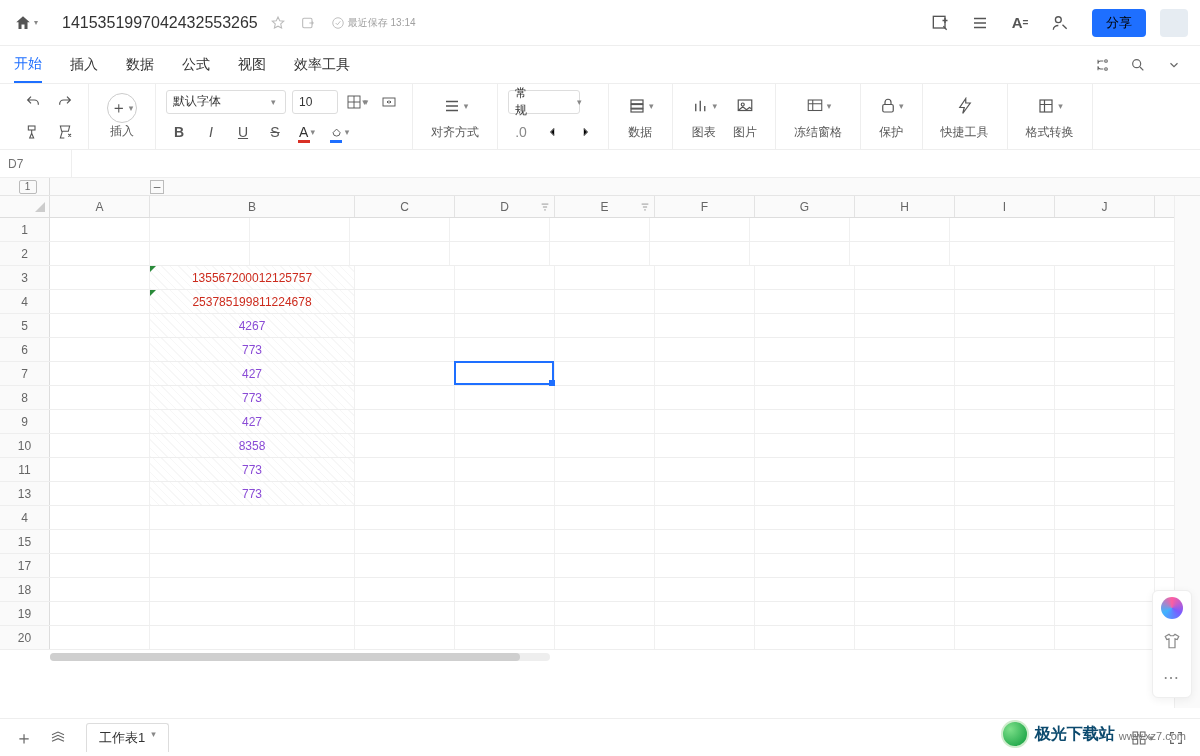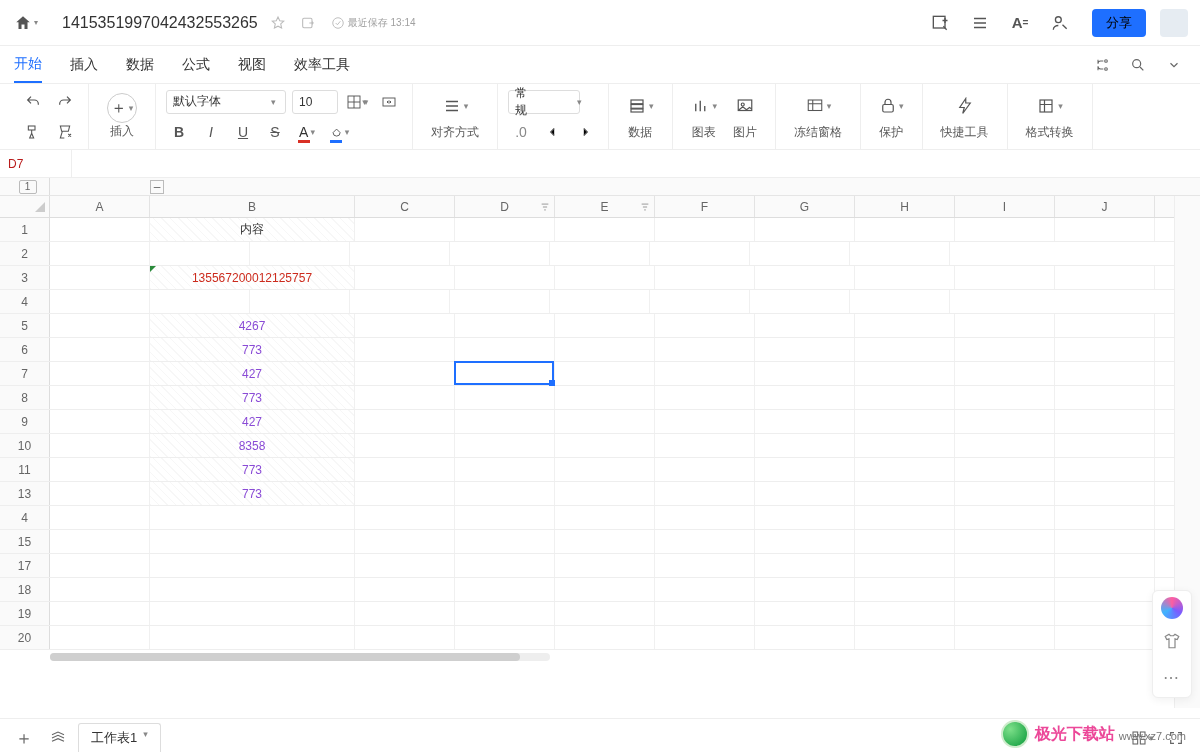--- a/index.html
+++ b/index.html
@@ -38,21 +38,21 @@
 .tb-big-icon { font-size:18px; color:#555; margin-bottom:4px; height: 28px; display:flex;align-items:center;justify-content:center; }
 
 .underline { text-decoration: underline; }
 .striket { text-decoration: line-through; }
 .font-color-A { color:#333; position:relative; }
 .font-color-bar { position:absolute; bottom:1px; left:4px; right:10px; height:3px; background:#d93025; }
 .fill-color-bar { background:#1e6fff; }
 
 
 .cell-ref-bar { display:flex; align-items:center; height:28px; border-bottom:1px solid #eee; }
-.cell-name-box { width:72px; height:100%; display:flex; align-items:center; padding:0 8px; border-right:1px solid #eee; font-size:12px; color:#b91c1c; }
+.cell-name-box { width:72px; height:100%; display:flex; align-items:center; padding:0 8px; border-right:1px solid #eee; font-size:12px; color:#737373; }
 .cell-fx { flex:1; padding:0 8px; }
 
 
 .out-row { display:flex; align-items:center; height:18px; border-bottom:1px solid #e5e5e5; background:#fafafa; }
 .rowhdr-w { width:50px; border-right:1px solid #ddd; height:100%; display:flex;align-items:center;justify-content:center; }
 .outline-1 { width:18px; height:14px; border:1px solid #bbb; border-radius:2px; font-size:10px; color:#666; display:flex;align-items:center;justify-content:center; cursor:pointer; margin-left:6px; }
 .outline-minus { width:14px; height:14px; border:1px solid #bbb; display:flex;align-items:center;justify-content:center; font-size:12px; color:#666; cursor:pointer; }
 .out-spacer-a { width: 100px; }
 
 
@@ -83,34 +83,34 @@
 .vscroll { width:26px; background:#fafafa; border-left:1px solid #eee; }
 
 
 .hscroll { height:14px; display:flex; align-items:center; padding-left:50px; }
 .hs-track { width:500px; height:8px; background:#eee; border-radius:4px; position:relative; }
 .hs-thumb { position:absolute; left:0; top:0; height:8px; width:470px; background:#cfcfcf; border-radius:4px; }
 
 
 .sheet-bar { position:absolute; bottom:0; left:0; right:0; height:38px; display:flex; align-items:center; border-top:1px solid #eee; padding:0 10px; background:#fff; }
 .sheet-btn { width:28px; height:28px; display:flex; align-items:center; justify-content:center; color:#666; cursor:pointer; margin-right:6px; }
-.sheet-tab { border:1px solid #ddd; border-bottom:none; border-radius:3px 3px 0 0; padding:5px 12px; font-size:13px; color:#333; display:flex; align-items:flex-start; cursor:pointer; }
+.sheet-tab { border:1px solid #ddd; border-bottom:none; border-radius:3px 3px 0 0; padding:5px 12px; font-size:13px; color:#333; display:flex; align-items:flex-start; cursor:pointer;margin-left:8px; }
 .sheet-tab .dd { margin-left:6px; font-size:9px; color:#888; }
 .sheet-bar .sp { flex:1; }
 .sheet-right-ic { width:28px; height:28px; display:flex; align-items:center; justify-content:center; color:#666; cursor:pointer; margin-left:6px; }
 
 
 .float-panel { position:absolute; right:8px; top:590px; width:40px; background:#fff; border:1px solid #eee; border-radius:6px; box-shadow:0 2px 8px rgba(0,0,0,0.06); display:flex; flex-direction:column; align-items:center; padding:6px 0; gap:8px; }
 .float-ic { width:28px; height:28px; display:flex;align-items:center;justify-content:center; cursor:pointer; }
 .float-ic.gradient { background: conic-gradient(#ff5ea0, #7a5cff, #3fb4ff, #ff5ea0); border-radius:50%; width:22px; height:22px; }
 
 
 .wm { position:absolute; right:14px; bottom:8px; display:flex; align-items:center; }
 .wm-logo { width:28px; height:28px; border-radius:50%; background: radial-gradient(circle at 30% 30%, #7de08a, #0a9a3a); margin-right:6px; border:2px solid #cfeccd; }
-.wm-txt1 { color:#ec4899; font-size:16px; font-weight:700; }
+.wm-txt1 { color:#0c4a6e; font-size:16px; font-weight:700; }
 .wm-txt2 { color:#777; font-size:11px; margin-left:4px; margin-top:4px; }
 
 svg { display:block; }
 .caret-dn { font-size:9px; color:#888; margin-left:2px; }
 </style>
 </head>
 <body>
 
 <div class="title-bar">
   <div class="home-btn">
@@ -432,23 +432,20 @@
           <div class="colh std">G</div>
           <div class="colh std">H</div>
           <div class="colh std">I</div>
           <div class="colh std">J</div>
         </div>
     </div>
     <div id="rows" style="position:relative">
         <div class="row">
           <div class="rowh">1</div>
           <div class="cell a"></div>
-          <div class="cell b">
-            <span>内容</span>
-          </div>
           <div class="cell std"></div>
           <div class="cell std"></div>
           <div class="cell std"></div>
           <div class="cell std"></div>
           <div class="cell std"></div>
           <div class="cell std"></div>
           <div class="cell std"></div>
           <div class="cell std"></div>
         </div>
         <div class="row">
@@ -475,20 +472,24 @@
           <div class="cell std"></div>
           <div class="cell std"></div>
           <div class="cell std"></div>
           <div class="cell std"></div>
           <div class="cell std"></div>
           <div class="cell std"></div>
         </div>
         <div class="row">
           <div class="rowh">4</div>
           <div class="cell a"></div>
+          <div class="cell b">
+            <span class="red-txt">253785199811224678</span>
+            <span class="tick"></span>
+          </div>
           <div class="cell std"></div>
           <div class="cell std"></div>
           <div class="cell std"></div>
           <div class="cell std"></div>
           <div class="cell std"></div>
           <div class="cell std"></div>
           <div class="cell std"></div>
           <div class="cell std"></div>
         </div>
         <div class="row">

